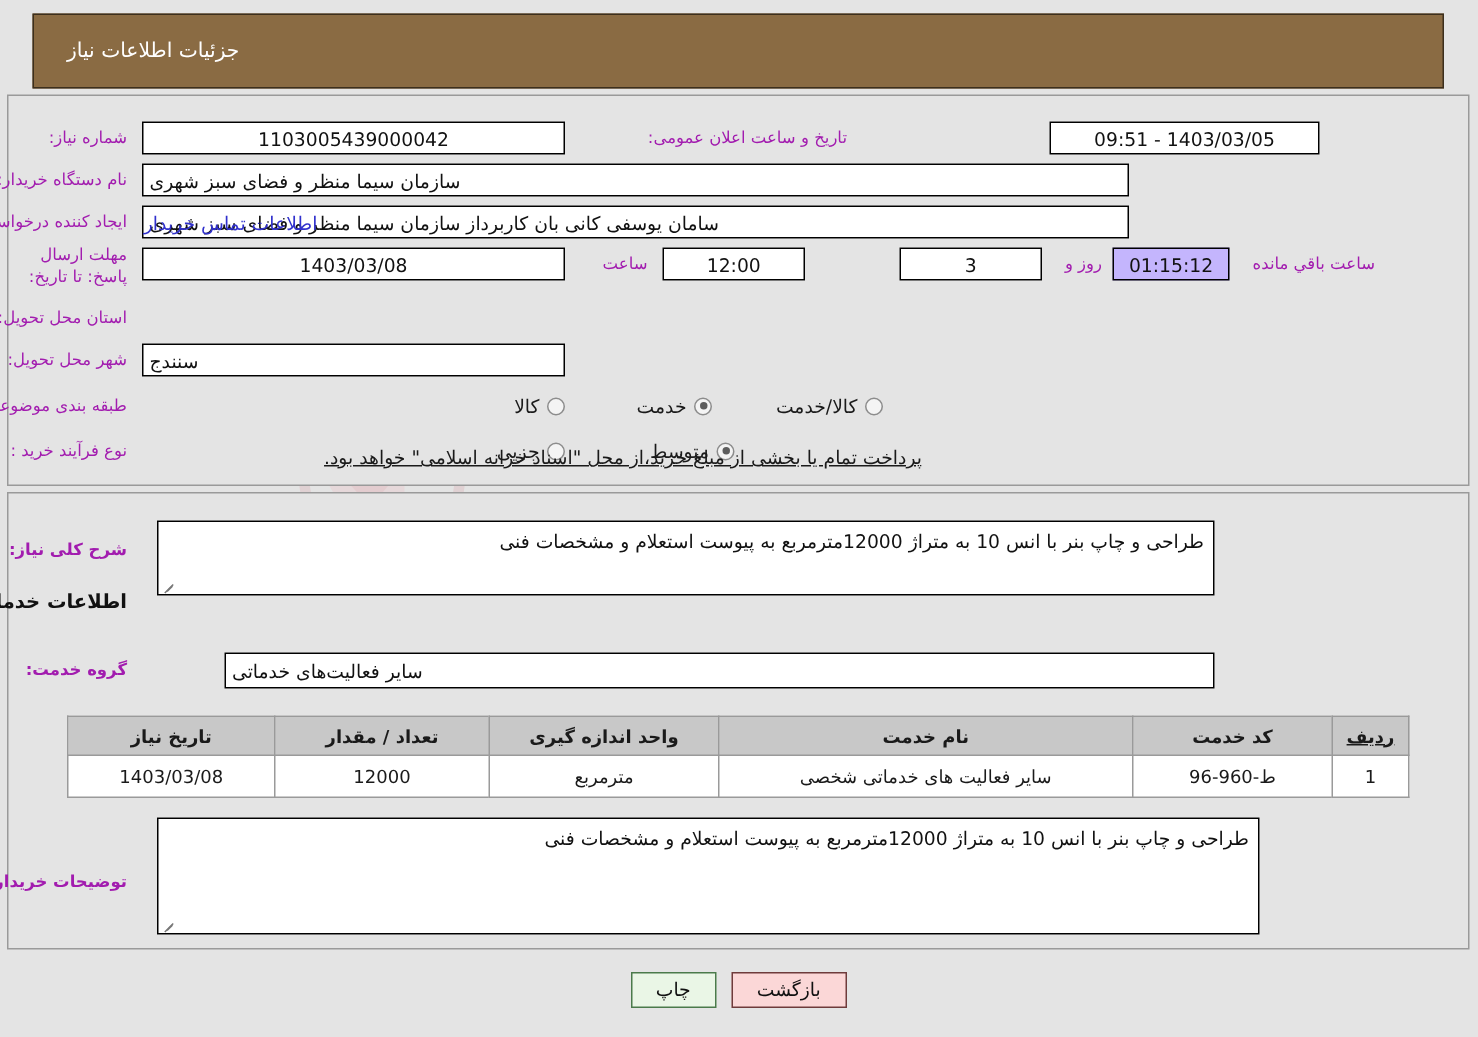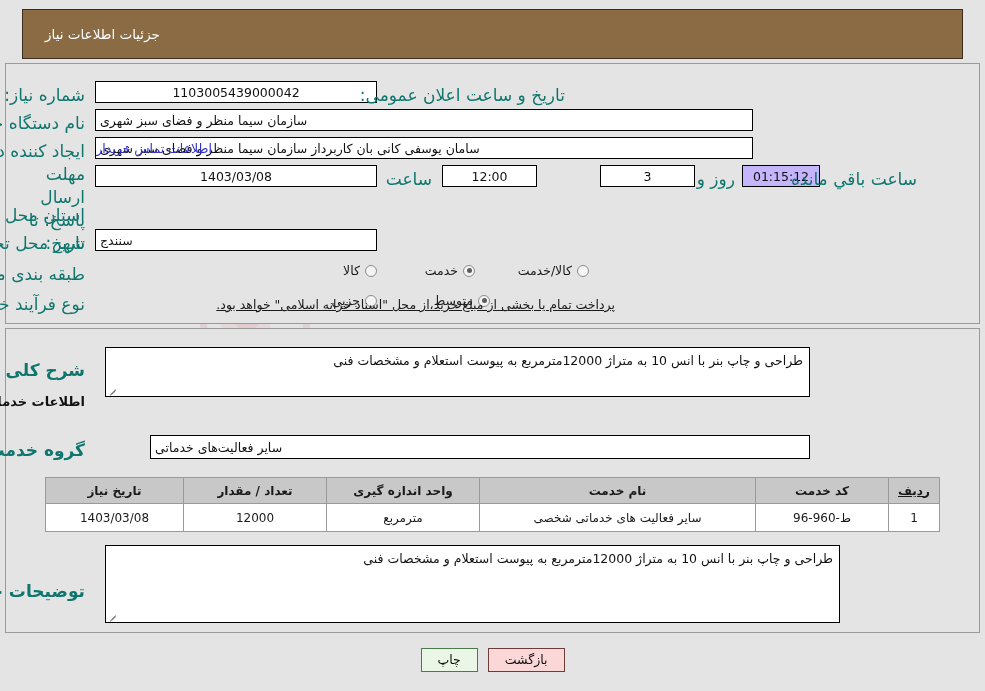--- a/index.html
+++ b/index.html
@@ -93,22 +93,22 @@
     background: #e4e4e4;
     box-sizing: border-box;
     z-index: 9;
   }
   #panel-top    { left: 5px;  top: 63px;  width: 975px; height: 261px; }
   #panel-mid    { left: 5px;  top: 328px; width: 975px; height: 305px; }
 
   
   .lbl {
     position: absolute;
-    font-size: 17px;
-    color: #0f766e;
+    font-size: 11px;
+    color: #a21caf;
     text-align: right;
     white-space: nowrap;
     z-index: 11;
   }
   .lbl-b { font-weight: bold; }
   .fld {
     position: absolute;
     border: 1px solid #000000;
     background: #ffffff;
     box-sizing: border-box;
@@ -288,20 +288,21 @@
 
   <div class="title-bar">
     <span class="title-text">جزئیات اطلاعات نیاز</span>
   </div>
 
   <div class="panel" id="panel-top"></div>
 
   <div class="lbl" style="right:900px; top:85px;">شماره نیاز:</div>
   <div class="fld center" style="right:608px; top:81px; width:282px; height:22px;">1103005439000042</div>
   <div class="lbl" style="right:420px; top:85px;">تاریخ و ساعت اعلان عمومی:</div>
+  <div class="fld center" style="right:105px; top:81px; width:180px; height:22px;">1403/03/05 - 09:51</div>
 
   <div class="lbl" style="right:900px; top:113px;">نام دستگاه خریدار:</div>
   <div class="fld right" style="right:232px; top:109px; width:658px; height:22px;">سازمان سیما  منظر و فضای سبز شهری</div>
 
   <div class="lbl" style="right:900px; top:141px;">ایجاد کننده درخواست:</div>
   <div class="fld right" style="right:232px; top:137px; width:658px; height:22px;">سامان یوسفی کانی بان کاربرداز سازمان سیما  منظر و فضای سبز شهری</div>
   <div class="link" style="right:773px; top:141px;margin-left:32px;">اطلاعات تماس خریدار</div>
 
   <div class="lbl" style="right:900px; top:163px; width:86px; text-align:right; white-space:normal; line-height:1.35;">مهلت ارسال پاسخ: تا تاریخ:</div>
   <div class="fld center" style="right:608px; top:165px; width:282px; height:22px;">1403/03/08</div>

